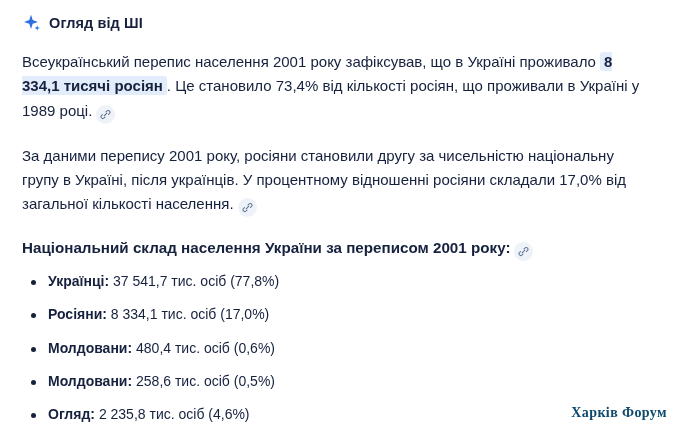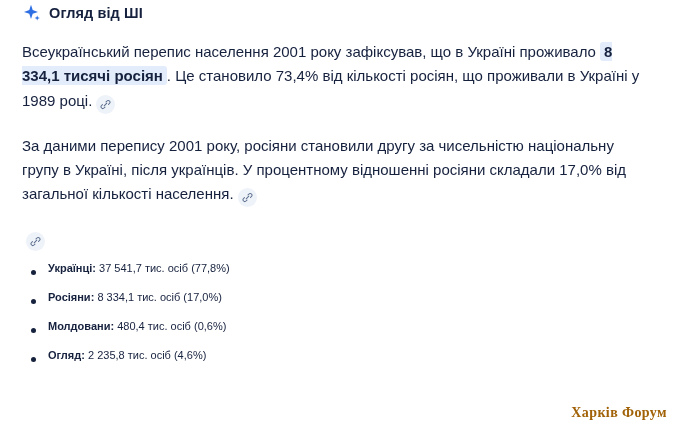--- a/index.html
+++ b/index.html
@@ -9,21 +9,21 @@
   body {
     width: 683px;
     height: 431px;
     background: #ffffff;
     font-family: "Liberation Sans", sans-serif;
     color: #1a1a2e;
     overflow: hidden;
     position: relative;
   }
   .page {
-    padding: 4px 22px 0 22px;
+    padding: 14px 22px 0 22px;
     box-sizing: border-box;
     width: 683px;
     height: 431px;
     position: relative;
   }
   
   .ai-header {
     display: flex;
     align-items: center;
     gap: 9px;
@@ -78,21 +78,21 @@
     line-height: 1.5;
   }
   ul.stats {
     list-style: none;
     margin: 0;
     padding: 0;
   }
   ul.stats li {
     position: relative;
     padding-left: 26px;
-    font-size: 11px;
+    font-size: 14px;
     line-height: 1.45;
     margin-bottom: 13px;
     color: #16213e;
   }
   ul.stats li::before {
     content: "";
     position: absolute;
     left: 9px;
     top: 9px;
     width: 5px;
@@ -104,21 +104,21 @@
     font-weight: bold;
   }
   
   .watermark {
     position: absolute;
     right: 16px;
     bottom: 10px;
     font-family: "Liberation Serif", serif;
     font-size: 14px;
     font-weight: bold;
-    color: #a16207;
+    color: #0c4a6e;
     letter-spacing: 0.4px;
     user-select: none;
   }
 </style>
 </head>
 <body>
 
 <div class="page">
 
   <div class="ai-header">
@@ -145,21 +145,21 @@
     <span>За даними перепису 2001 року, росіяни становили другу за чисельністю національну групу в Україні, після українців. У процентному відношенні росіяни складали 17,0% від загальної кількості населення.</span><span class="chip">
         <svg width="11" height="11" viewBox="0 0 12 12" xmlns="http://www.w3.org/2000/svg">
           <path d="M4.6 7.4 L7.4 4.6" stroke="#5a6d8c" stroke-width="1.1" stroke-linecap="round" fill="none"></path>
           <path d="M6.6 3.2 L7.6 2.2 a1.9 1.9 0 0 1 2.7 2.7 L9.3 5.9" stroke="#5a6d8c" stroke-width="1.1" stroke-linecap="round" fill="none"></path>
           <path d="M5.4 8.8 L4.4 9.8 a1.9 1.9 0 0 1 -2.7 -2.7 L2.7 6.1" stroke="#5a6d8c" stroke-width="1.1" stroke-linecap="round" fill="none"></path>
         </svg>
       </span>
   </p>
 
   <p class="list-title">
-    <span class="chip">
+    <span>Національний склад населення України за переписом 2001 року:</span><span class="chip">
         <svg width="11" height="11" viewBox="0 0 12 12" xmlns="http://www.w3.org/2000/svg">
           <path d="M4.6 7.4 L7.4 4.6" stroke="#5a6d8c" stroke-width="1.1" stroke-linecap="round" fill="none"></path>
           <path d="M6.6 3.2 L7.6 2.2 a1.9 1.9 0 0 1 2.7 2.7 L9.3 5.9" stroke="#5a6d8c" stroke-width="1.1" stroke-linecap="round" fill="none"></path>
           <path d="M5.4 8.8 L4.4 9.8 a1.9 1.9 0 0 1 -2.7 -2.7 L2.7 6.1" stroke="#5a6d8c" stroke-width="1.1" stroke-linecap="round" fill="none"></path>
         </svg>
       </span>
   </p>
 
   <ul class="stats">
     <li>
@@ -168,20 +168,24 @@
     </li>
     <li>
       <span class="lbl">Росіяни:</span>
       <span>8 334,1 тис. осіб (17,0%)</span>
     </li>
     <li>
       <span class="lbl">Молдовани:</span>
       <span>480,4 тис. осіб (0,6%)</span>
     </li>
     <li>
+      <span class="lbl">Молдовани:</span>
+      <span>258,6 тис. осіб (0,5%)</span>
+    </li>
+    <li>
       <span class="lbl">Огляд:</span>
       <span>2 235,8 тис. осіб (4,6%)</span>
     </li>
   </ul>
 
   <div class="watermark">Харків Форум</div>
 
 </div>
 
 </body></html>

